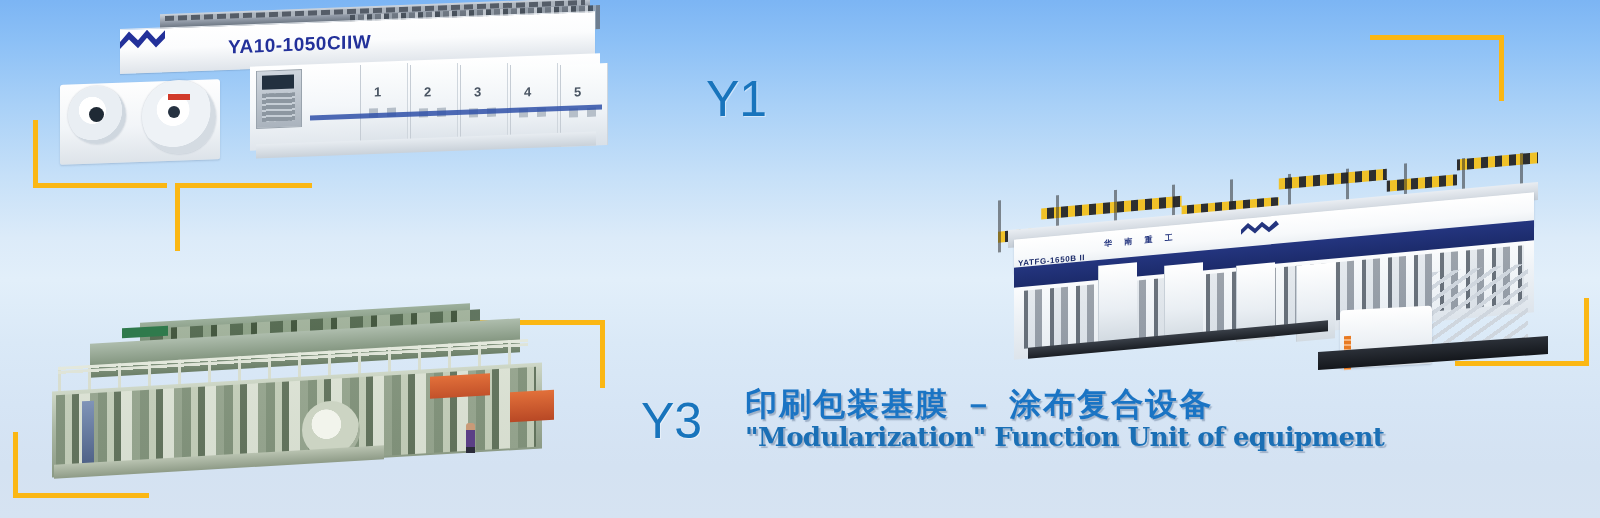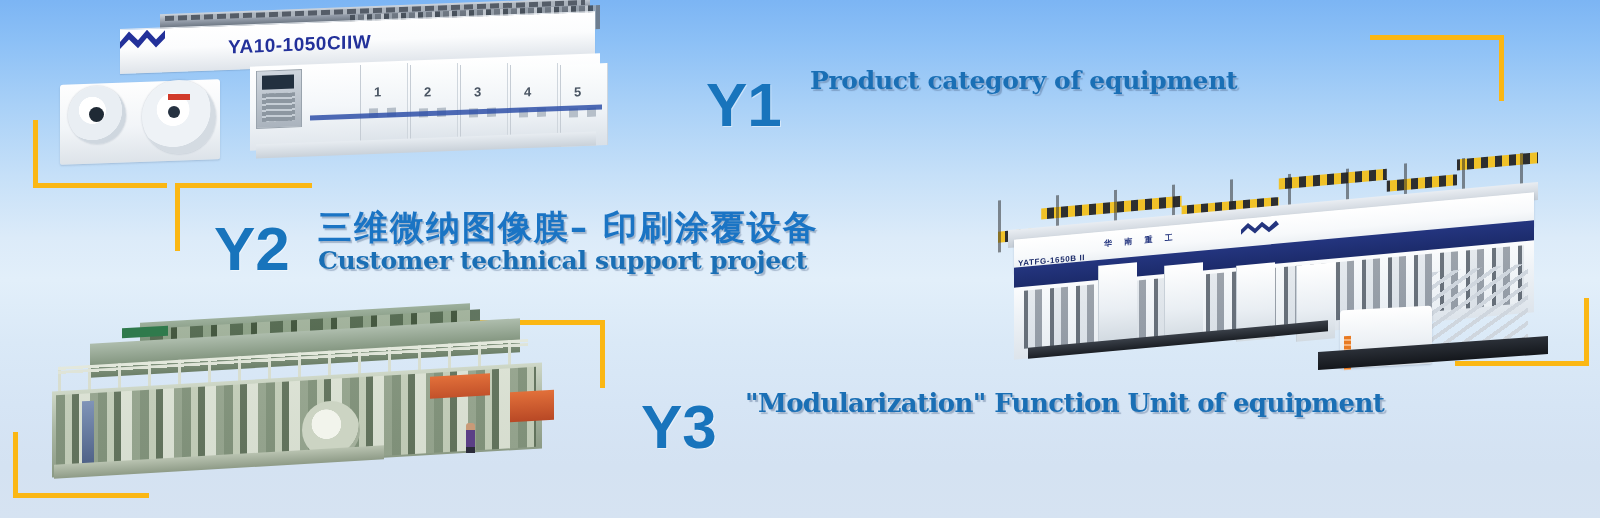--- a/index.html
+++ b/index.html
@@ -324,22 +324,22 @@
   }
   #m3-green {
     position: absolute; left: 92px; top: 22px; width: 46px; height: 10px;
     background: #2f7a4c; transform: skewY(-3.4deg);
   }
 
   
   .row { position: absolute; }
   .ycode {
     font-family: "Liberation Sans", sans-serif;
-    font-weight: 700;
-    font-size: 62px;
+    font-weight: 400;
+    font-size: 50px;
     color: #1874bc;
     letter-spacing: 0px;
     line-height: 1;
     text-shadow: 1px 1px 0 rgba(255,255,255,.45);
   }
   .cn {
     font-family: "DejaVu Sans", "Liberation Sans", sans-serif;
     font-weight: 700;
     font-size: 34px;
     color: #1a74c4;
@@ -485,32 +485,25 @@
     <div id="m3-orange"></div>
     <div id="m3-orange2"></div>
     <div id="m3-blue"></div>
     <div id="m3-base"></div>
     <div id="m3-worker"></div>
   </div>
 
   <div class="row" id="row1">
     <span class="ycode">Y1</span>
     <span class="txtblock">
-      <div class="en">Product category of equipment</div>
     </span>
   </div>
 
-  <div class="row" id="row2">
-    <span class="ycode">Y2</span>
-    <span class="txtblock">
-      <div class="cn">三维微纳图像膜– 印刷涂覆设备</div>
-      <div class="en">Customer technical support project</div>
-    </span>
-  </div>
 
   <div class="row" id="row3">
     <span class="ycode">Y3</span>
     <span class="txtblock">
+      <div class="cn">印刷包装基膜 －  涂布复合设备</div>
       <div class="en">"Modularization" Function Unit of equipment</div>
     </span>
   </div>
 
 </div>
 
 </body></html>

